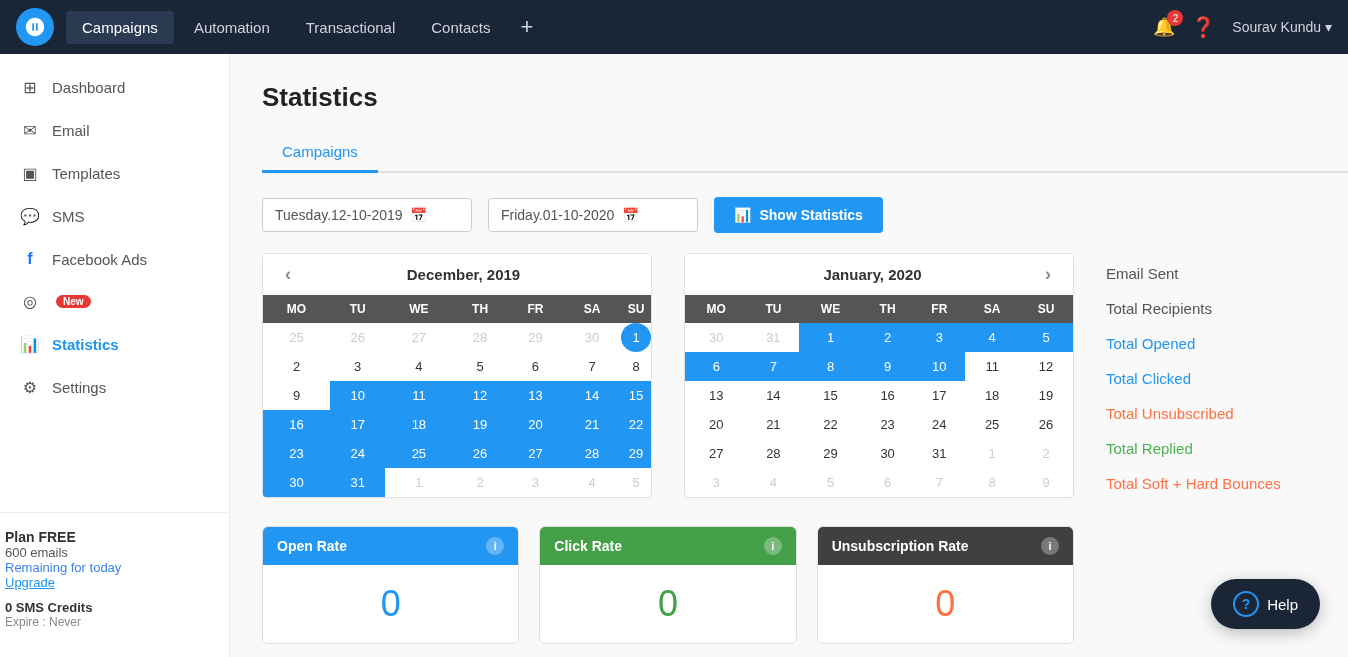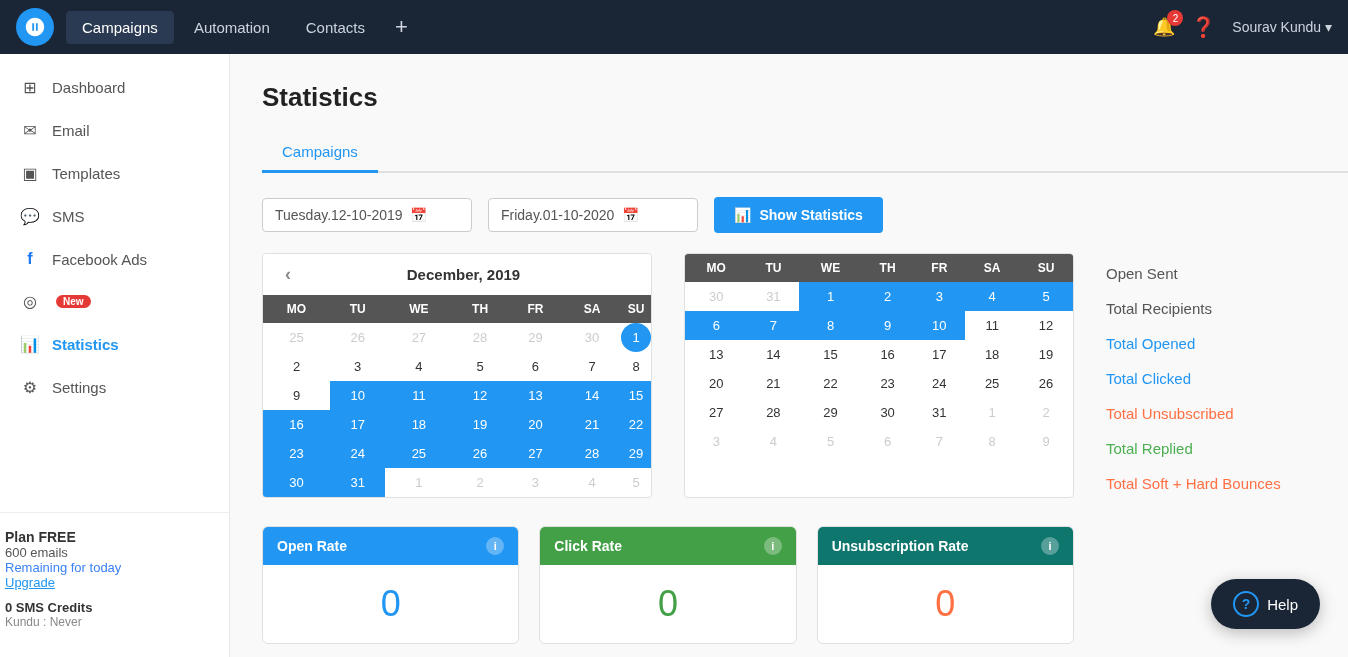--- a/index.html
+++ b/index.html
@@ -191,21 +191,21 @@
     .rate-cards-row { display: flex; gap: 20px; margin-top: 4px; }
     .rate-card { border: 1px solid #e0e0e0; border-radius: 6px; overflow: hidden; min-width: 220px; flex: 1; max-width: 300px; background: #fff; }
     .rate-card-header {
       display: flex; align-items: center; justify-content: space-between;
       padding: 10px 14px;
       color: #fff;
       font-weight: 600; font-size: 14px;
     }
     .rate-card-header.blue { background: #2196f3; }
     .rate-card-header.green { background: #43a047; }
-    .rate-card-header.orange { background: #0f766e; }
+    .rate-card-header.orange { background: #404040; }
     .rate-card-body {
       padding: 18px 14px;
       text-align: center;
       font-size: 36px;
       font-weight: 300;
     }
     .rate-card-body.blue { color: #2196f3; }
     .rate-card-body.green { color: #43a047; }
     .rate-card-body.orange { color: #ff7043; }
     .info-icon {
@@ -249,20 +249,21 @@
 
 <nav class="top-nav">
   <div class="logo">
     <svg viewBox="0 0 24 24" fill="white">
       <path d="M12 2C6.5 2 2 6.5 2 12s4.5 10 10 10 10-4.5 10-10S17.5 2 12 2zm-1 14H9V8h2v8zm4 0h-2V8h2v8z"></path>
     </svg>
   </div>
   <div class="nav-items">
     <div class="nav-item active">Campaigns</div>
     <div class="nav-item">Automation</div>
+    <div class="nav-item">Transactional</div>
     <div class="nav-item">Contacts</div>
     <div class="nav-plus">+</div>
   </div>
   <div class="nav-right">
     <div class="nav-bell">
       🔔
       <span class="badge">2</span>
     </div>
     <div class="nav-help">❓</div>
     <div class="nav-user">
@@ -306,21 +307,21 @@
       <span class="sidebar-icon">⚙</span>
       <span>Settings</span>
     </div>
 
     <div class="sidebar-bottom">
       <div class="plan-name">Plan FREE</div>
       <div class="plan-emails">600 emails</div>
       <div class="plan-remaining">Remaining for today</div>
       <div class="upgrade-link">Upgrade</div>
       <div class="sms-credits" style="margin-top:10px;">0 SMS Credits</div>
-      <div class="sms-expire">Kundu : Never</div>
+      <div class="sms-expire">Expire : Never</div>
     </div>
   </aside>
 
   <main class="main-content">
     <h1 class="page-title">Statistics</h1>
 
     <div class="tabs">
       <div class="tab active">Campaigns</div>
     </div>
 
@@ -415,20 +416,25 @@
                     <td style="color: rgb(204, 204, 204);">2</td>
                     <td style="color: rgb(204, 204, 204);">3</td>
                     <td style="color: rgb(204, 204, 204);">4</td>
                     <td style="color: rgb(204, 204, 204);">5</td>
                   </tr>
                 </tbody>
             </table>
           </div>
 
           <div class="calendar">
+            <div class="cal-header">
+              <span style="opacity:0">‹</span>
+              <span>January, 2020</span>
+              <span class="cal-nav-btn">›</span>
+            </div>
             <table class="cal-grid">
               <thead>
                 <tr>
                   <th>MO</th>
                   <th>TU</th>
                   <th>WE</th>
                   <th>TH</th>
                   <th>FR</th>
                   <th>SA</th>
                   <th>SU</th>
@@ -515,21 +521,21 @@
               <span class="info-icon">i</span>
             </div>
             <div class="rate-card-body orange">0</div>
           </div>
         </div>
       </div>
 
       <div class="right-section">
         <div class="stats-panel" id="stats-list">
         <div class="stat-row">
-      <span class="stat-label" style="color:#555">Open Sent</span>
+      <span class="stat-label" style="color:#555">Email Sent</span>
 
     </div>
             <div class="stat-row">
       <span class="stat-label" style="color:#555">Total Recipients</span>
 
     </div>
             <div class="stat-row">
       <span class="stat-label" style="color:#2196f3">Total Opened</span>
 
     </div>

